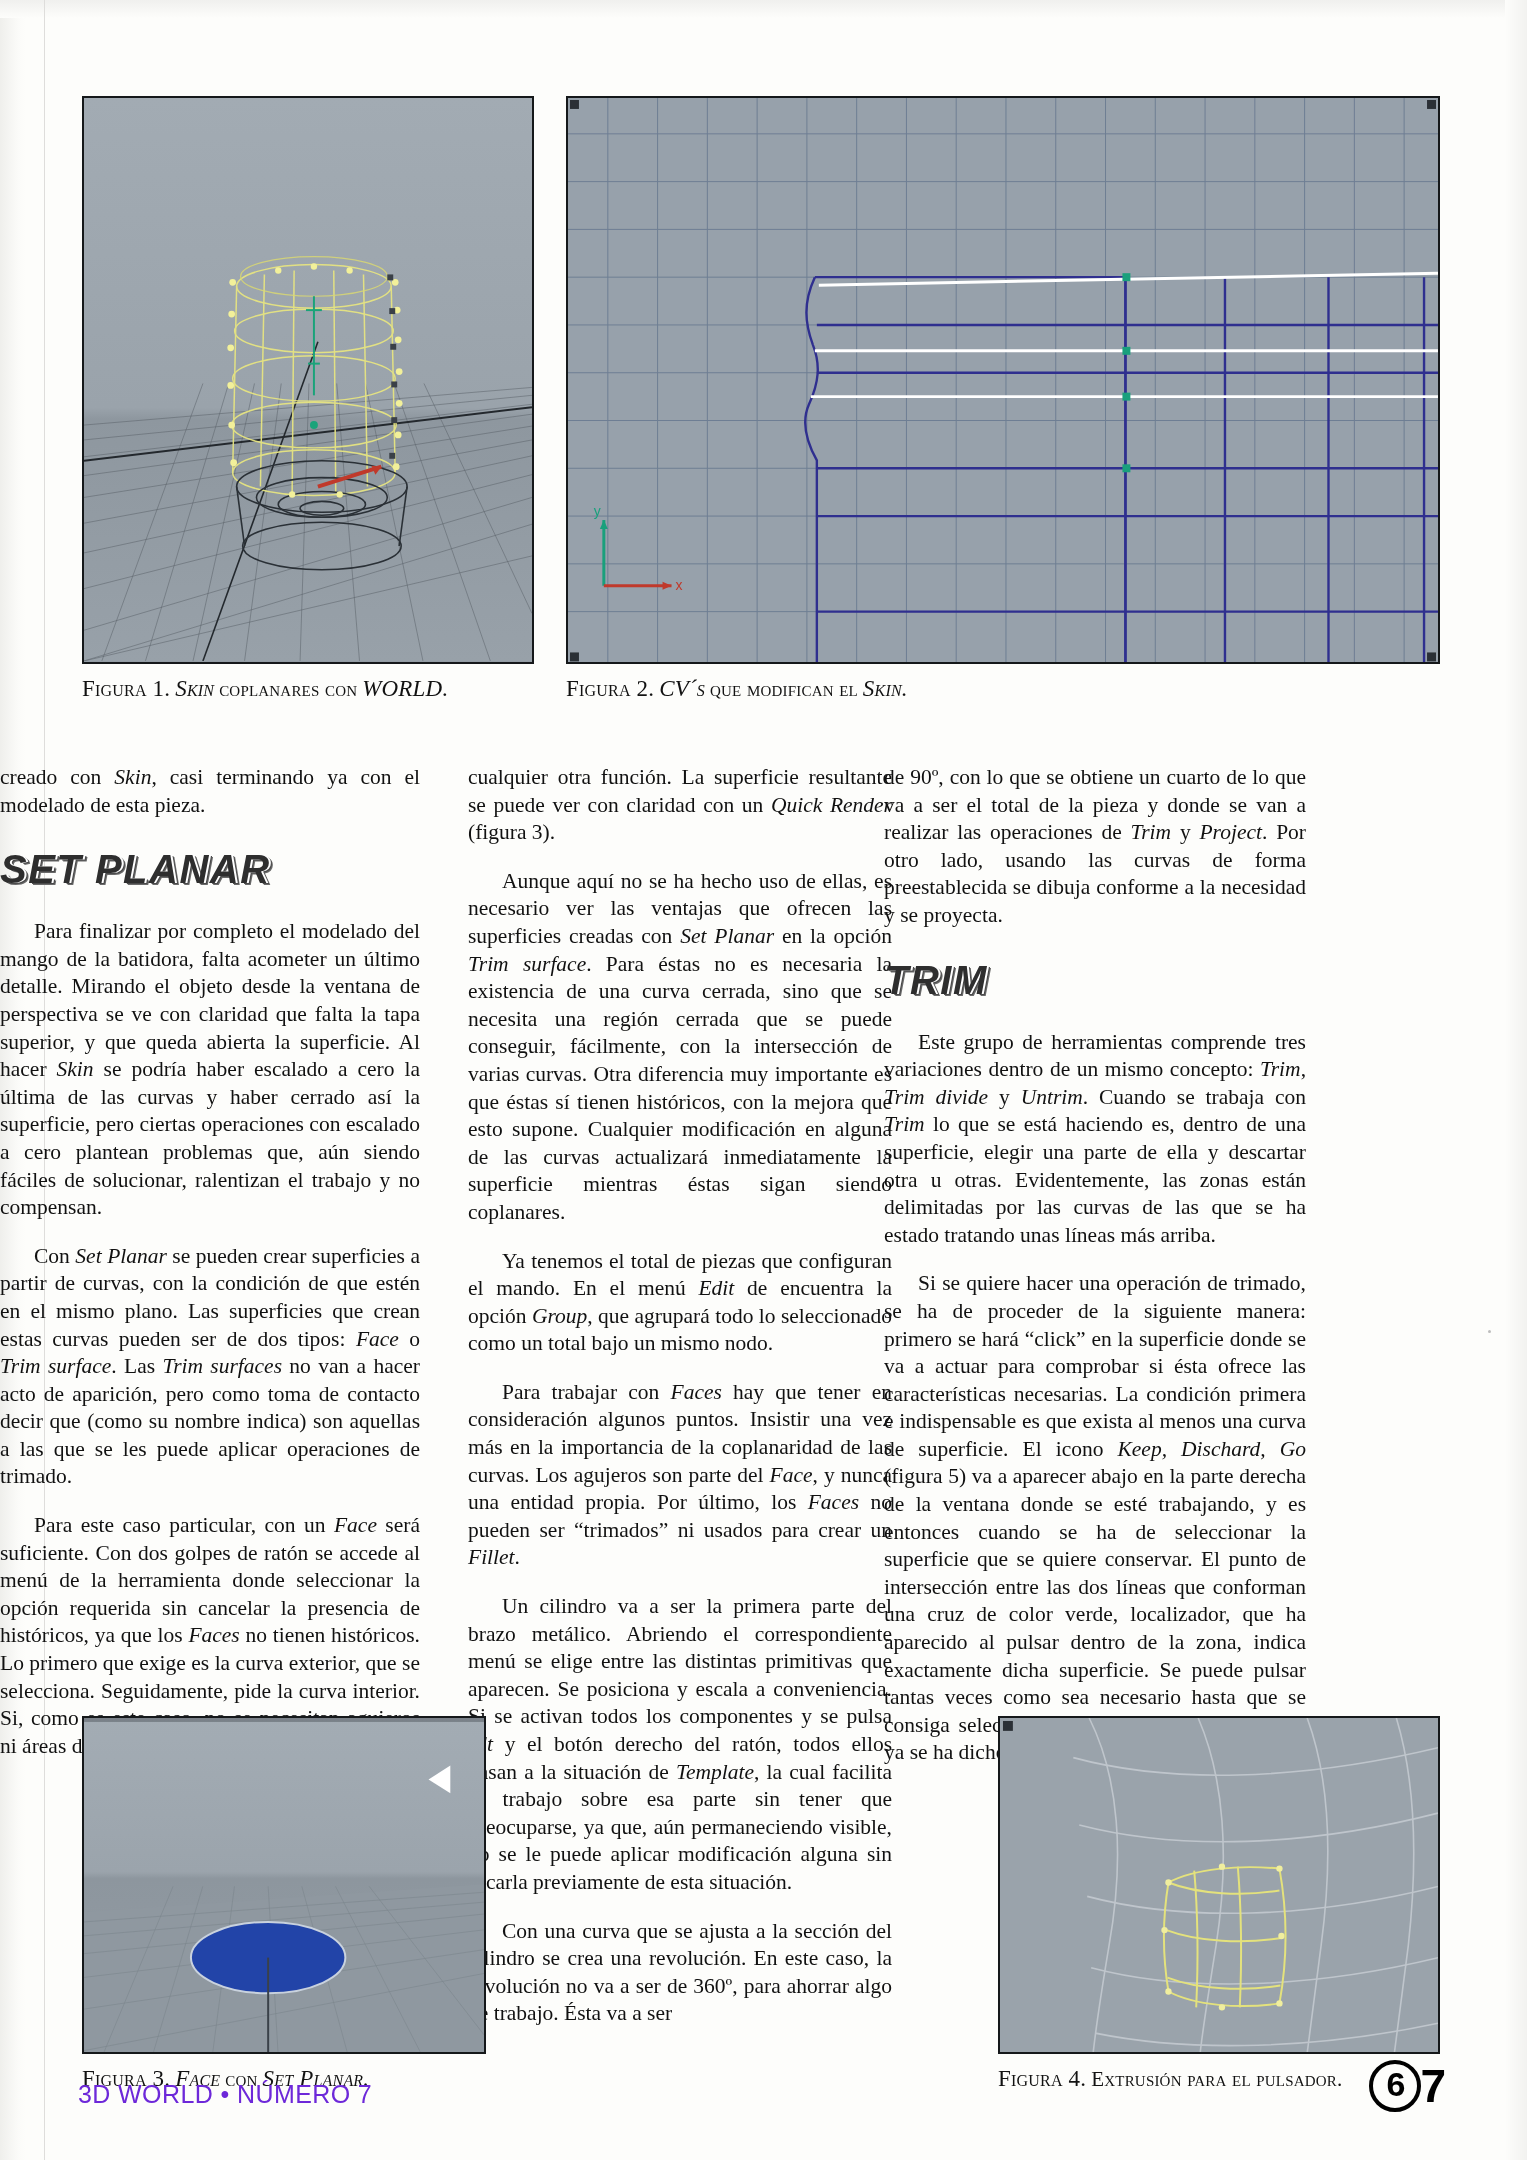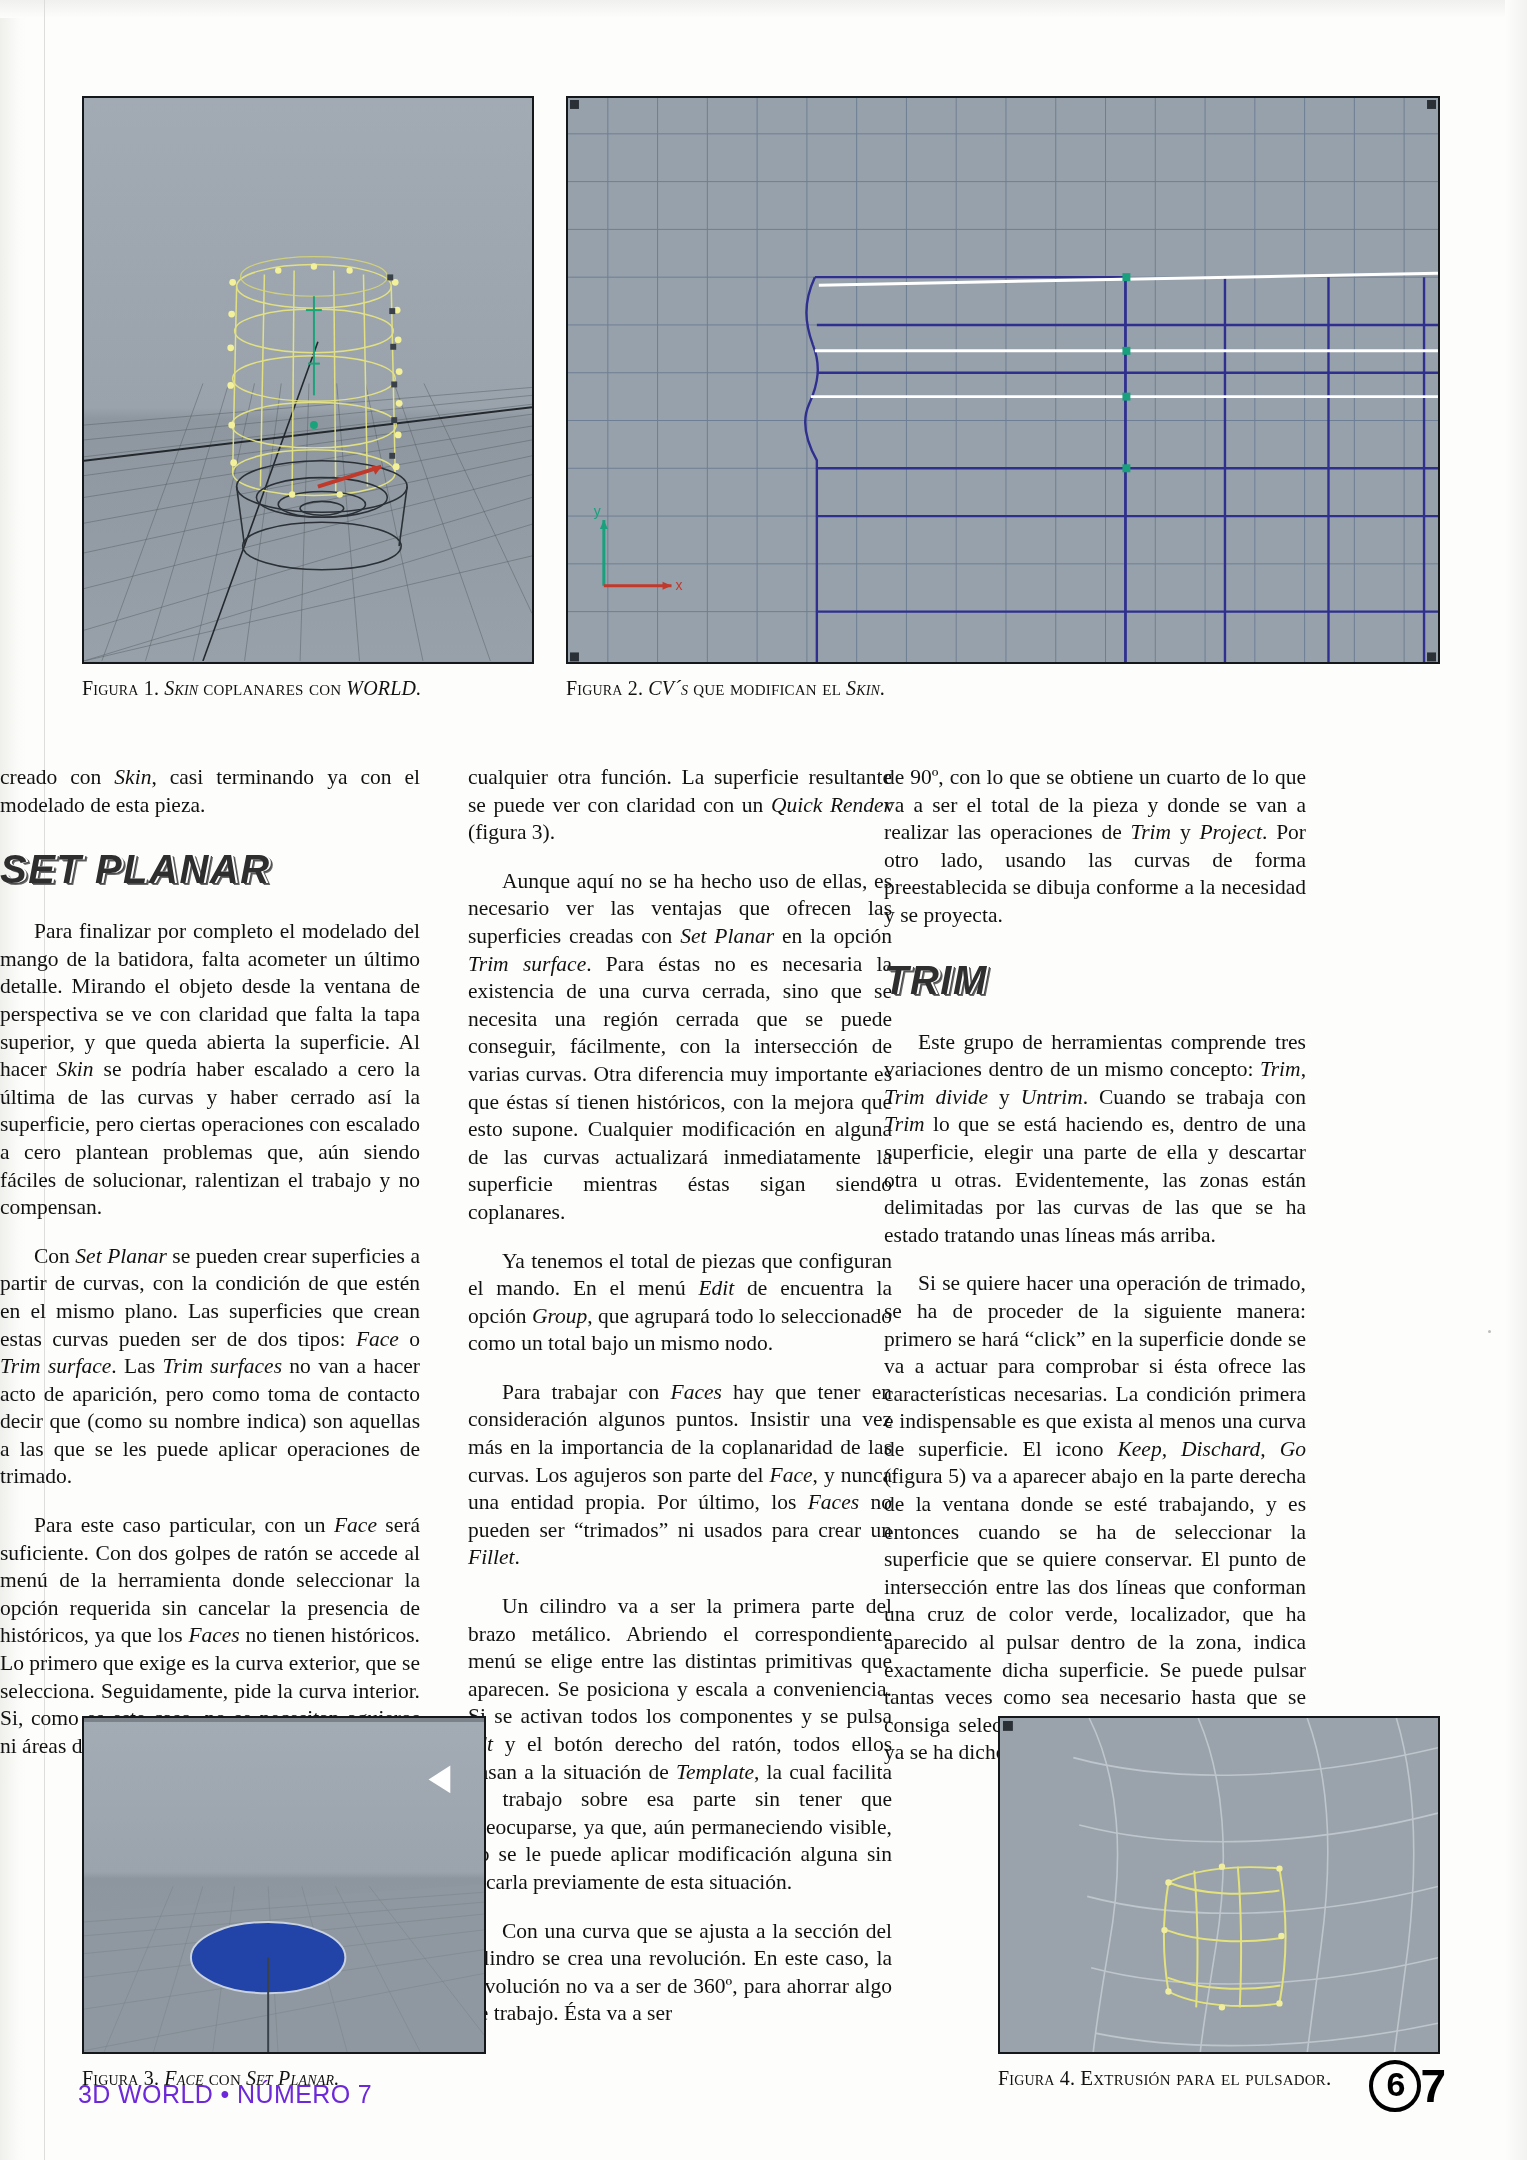--- a/index.html
+++ b/index.html
@@ -32,21 +32,21 @@
   .fig-caption{
     position:absolute;
     font-family:"Liberation Serif", serif;
     font-size:19px;
     letter-spacing:.2px;
     color:#121212;
     white-space:nowrap;
   }
   .fig-caption .sc{font-variant:small-caps;font-size:21px;}
   .fig-caption .it{font-style:italic;}
-  .fig-caption .bigcap{font-size:20px;}
+  .fig-caption .bigcap{font-size:23px;}
 
   
   .col{position:absolute;top:752px;width:420px;}
   .col p{
     margin:0 0 21px 0;
     font-size:21.5px;
     line-height:27.6px;
     text-align:justify;
     text-indent:34px;
     font-family:"Liberation Serif", serif;

